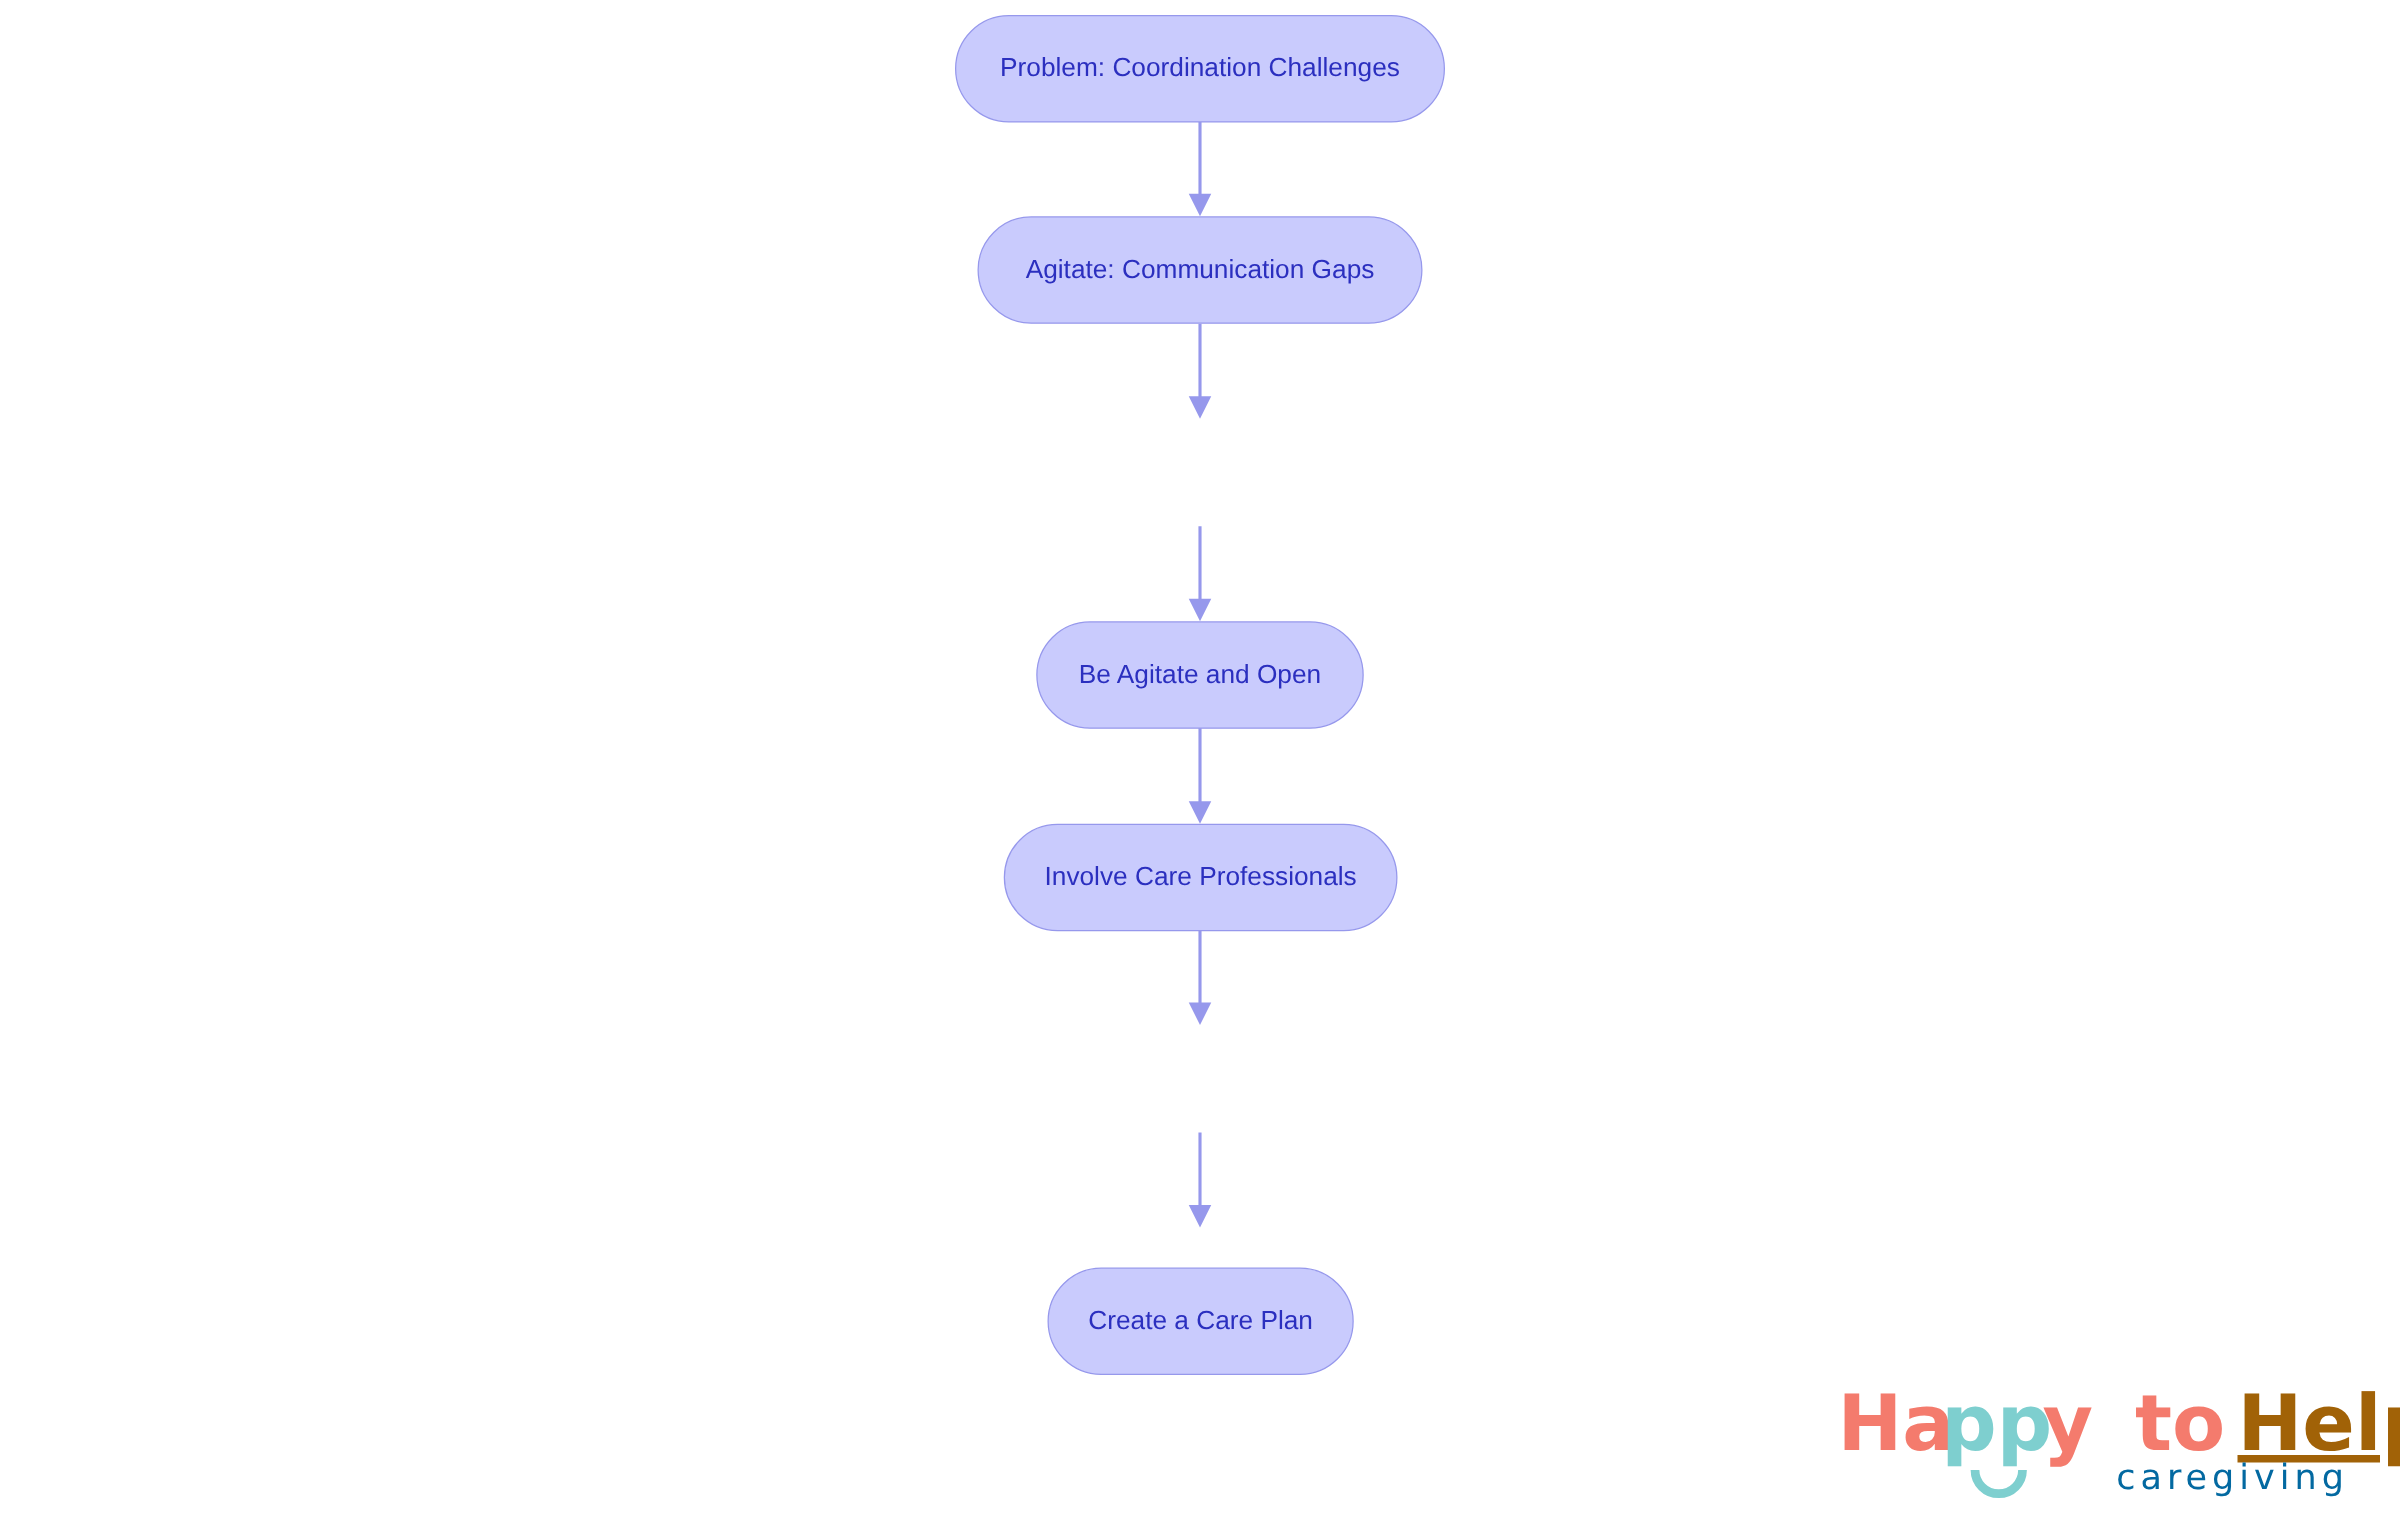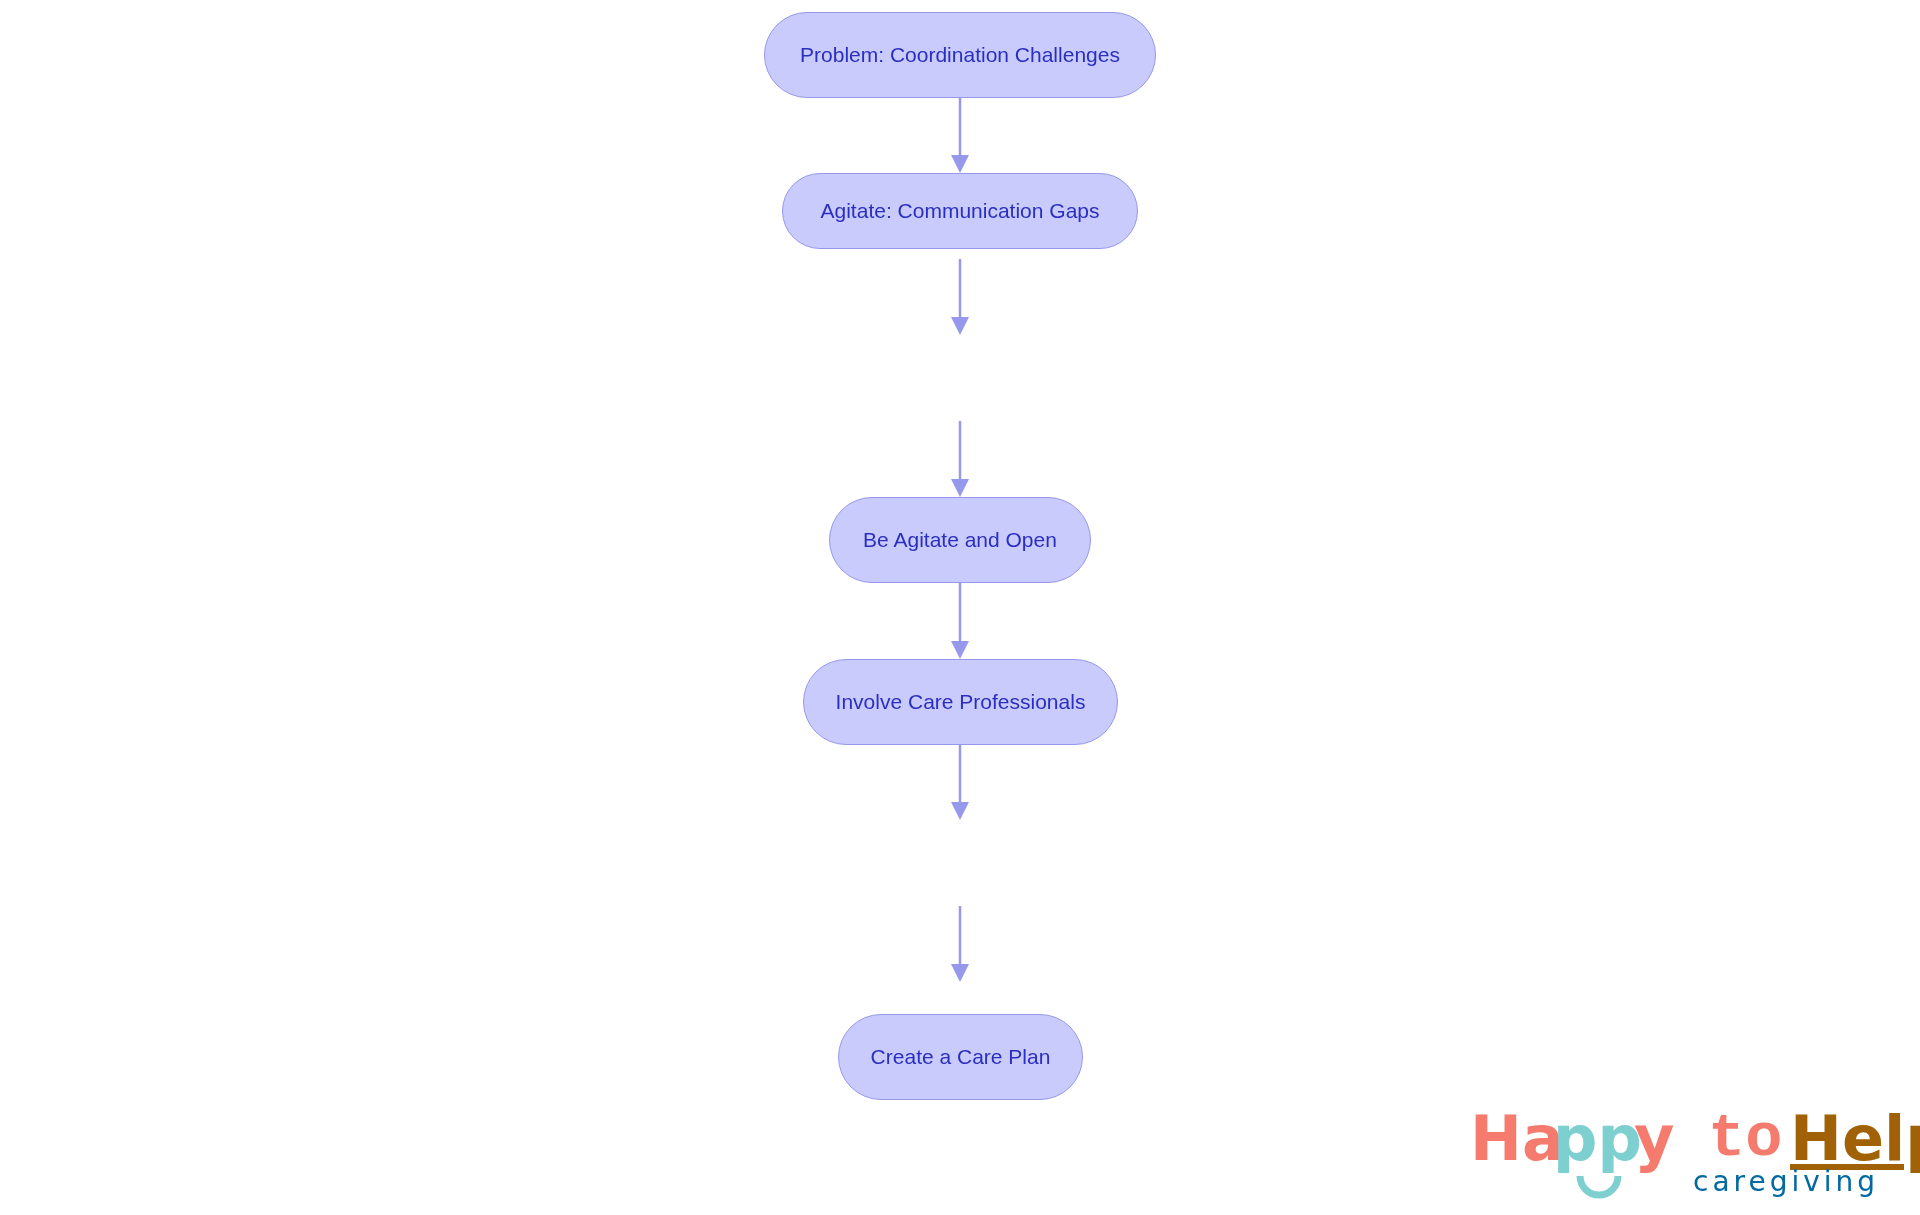--- a/index.html
+++ b/index.html
@@ -54,37 +54,37 @@
     </g>
     <g>
       <line x1="960" y1="906" x2="960" y2="965" stroke="#9698ec" stroke-width="2.5"></line>
       <path d="M951,964 L969,964 L960,982 z" fill="#9698ec"></path>
     </g>
   </svg>
 
   <div class="node" style="left:764px; top:12px; width:392px; height:86px;text-align:center;">
     <span>Problem: Coordination Challenges</span>
   </div>
-  <div class="node" style="left:782px; top:173px; width:356px; height:76px;">
+  <div class="node" style="left:782px; top:173px; width:356px; height:86px;">
     <span>Agitate: Communication Gaps</span>
   </div>
   <div class="node" style="left:829px; top:497px; width:262px; height:86px;">
     <span>Be Agitate and Open</span>
   </div>
   <div class="node" style="left:803px; top:659px; width:315px; height:86px;justify-content:center;">
     <span>Involve Care Professionals</span>
   </div>
   <div class="node" style="left:838px; top:1014px; width:245px; height:86px;">
     <span>Create a Care Plan</span>
   </div>
 </div>
 
 <div id="logo">
   <span class="logo-word" style="left:2px; color:#f47b6d;">Ha</span>
   <span class="logo-word" style="left:85px; color:#7ecfcf;">pp</span>
   <span class="logo-word" style="left:166px; color:#f47b6d;">y</span>
-  <span class="logo-word" style="left:240px; color:#f47b6d;font-family:Liberation Mono, monospace;">to</span>
+  <span class="logo-word" style="left:240px; color:#f47b6d;">to</span>
   <span class="logo-word" style="left:322px; color:#a16207;text-decoration:underline;">Help</span>
   <svg style="position:absolute; left:108px; top:74px;" width="46" height="28">
     <path d="M4,2 A19,19 0 0 0 42,2" fill="none" stroke="#7ecfcf" stroke-width="7" stroke-linecap="butt"></path>
   </svg>
   <span class="logo-sub" style="left:225px; top:68px; color:#0369a1;">caregiving</span>
 </div>
 
 </body></html>

